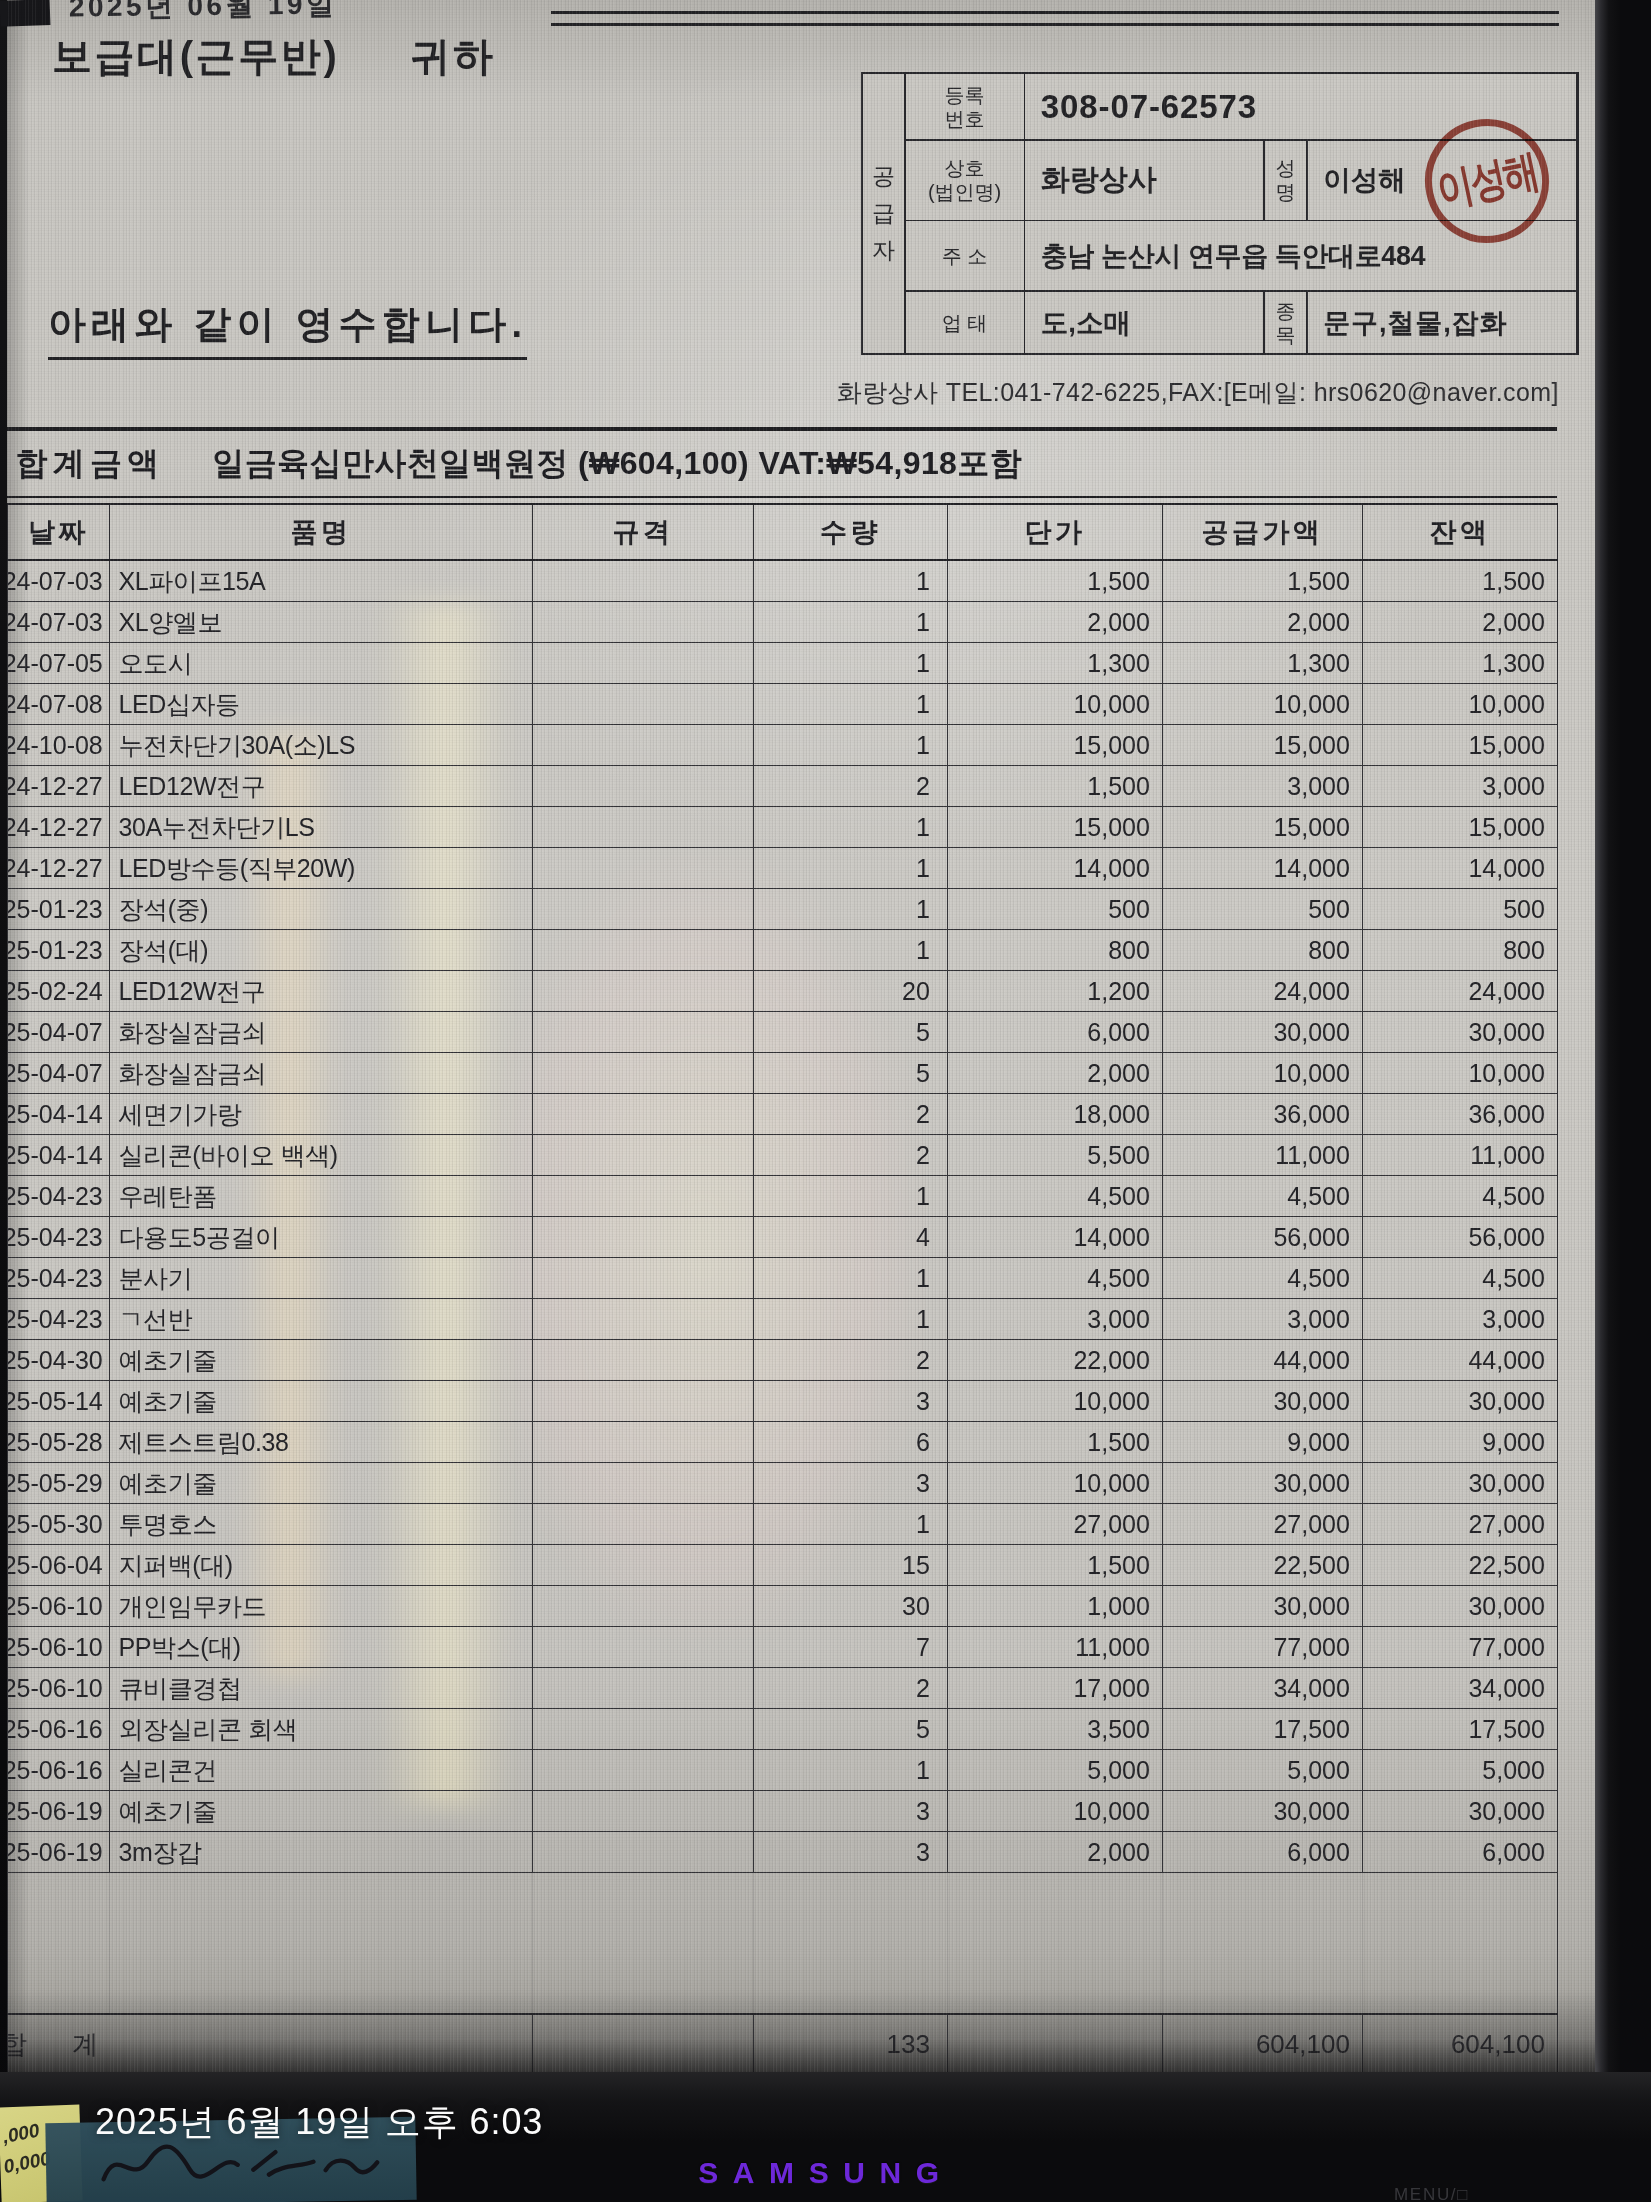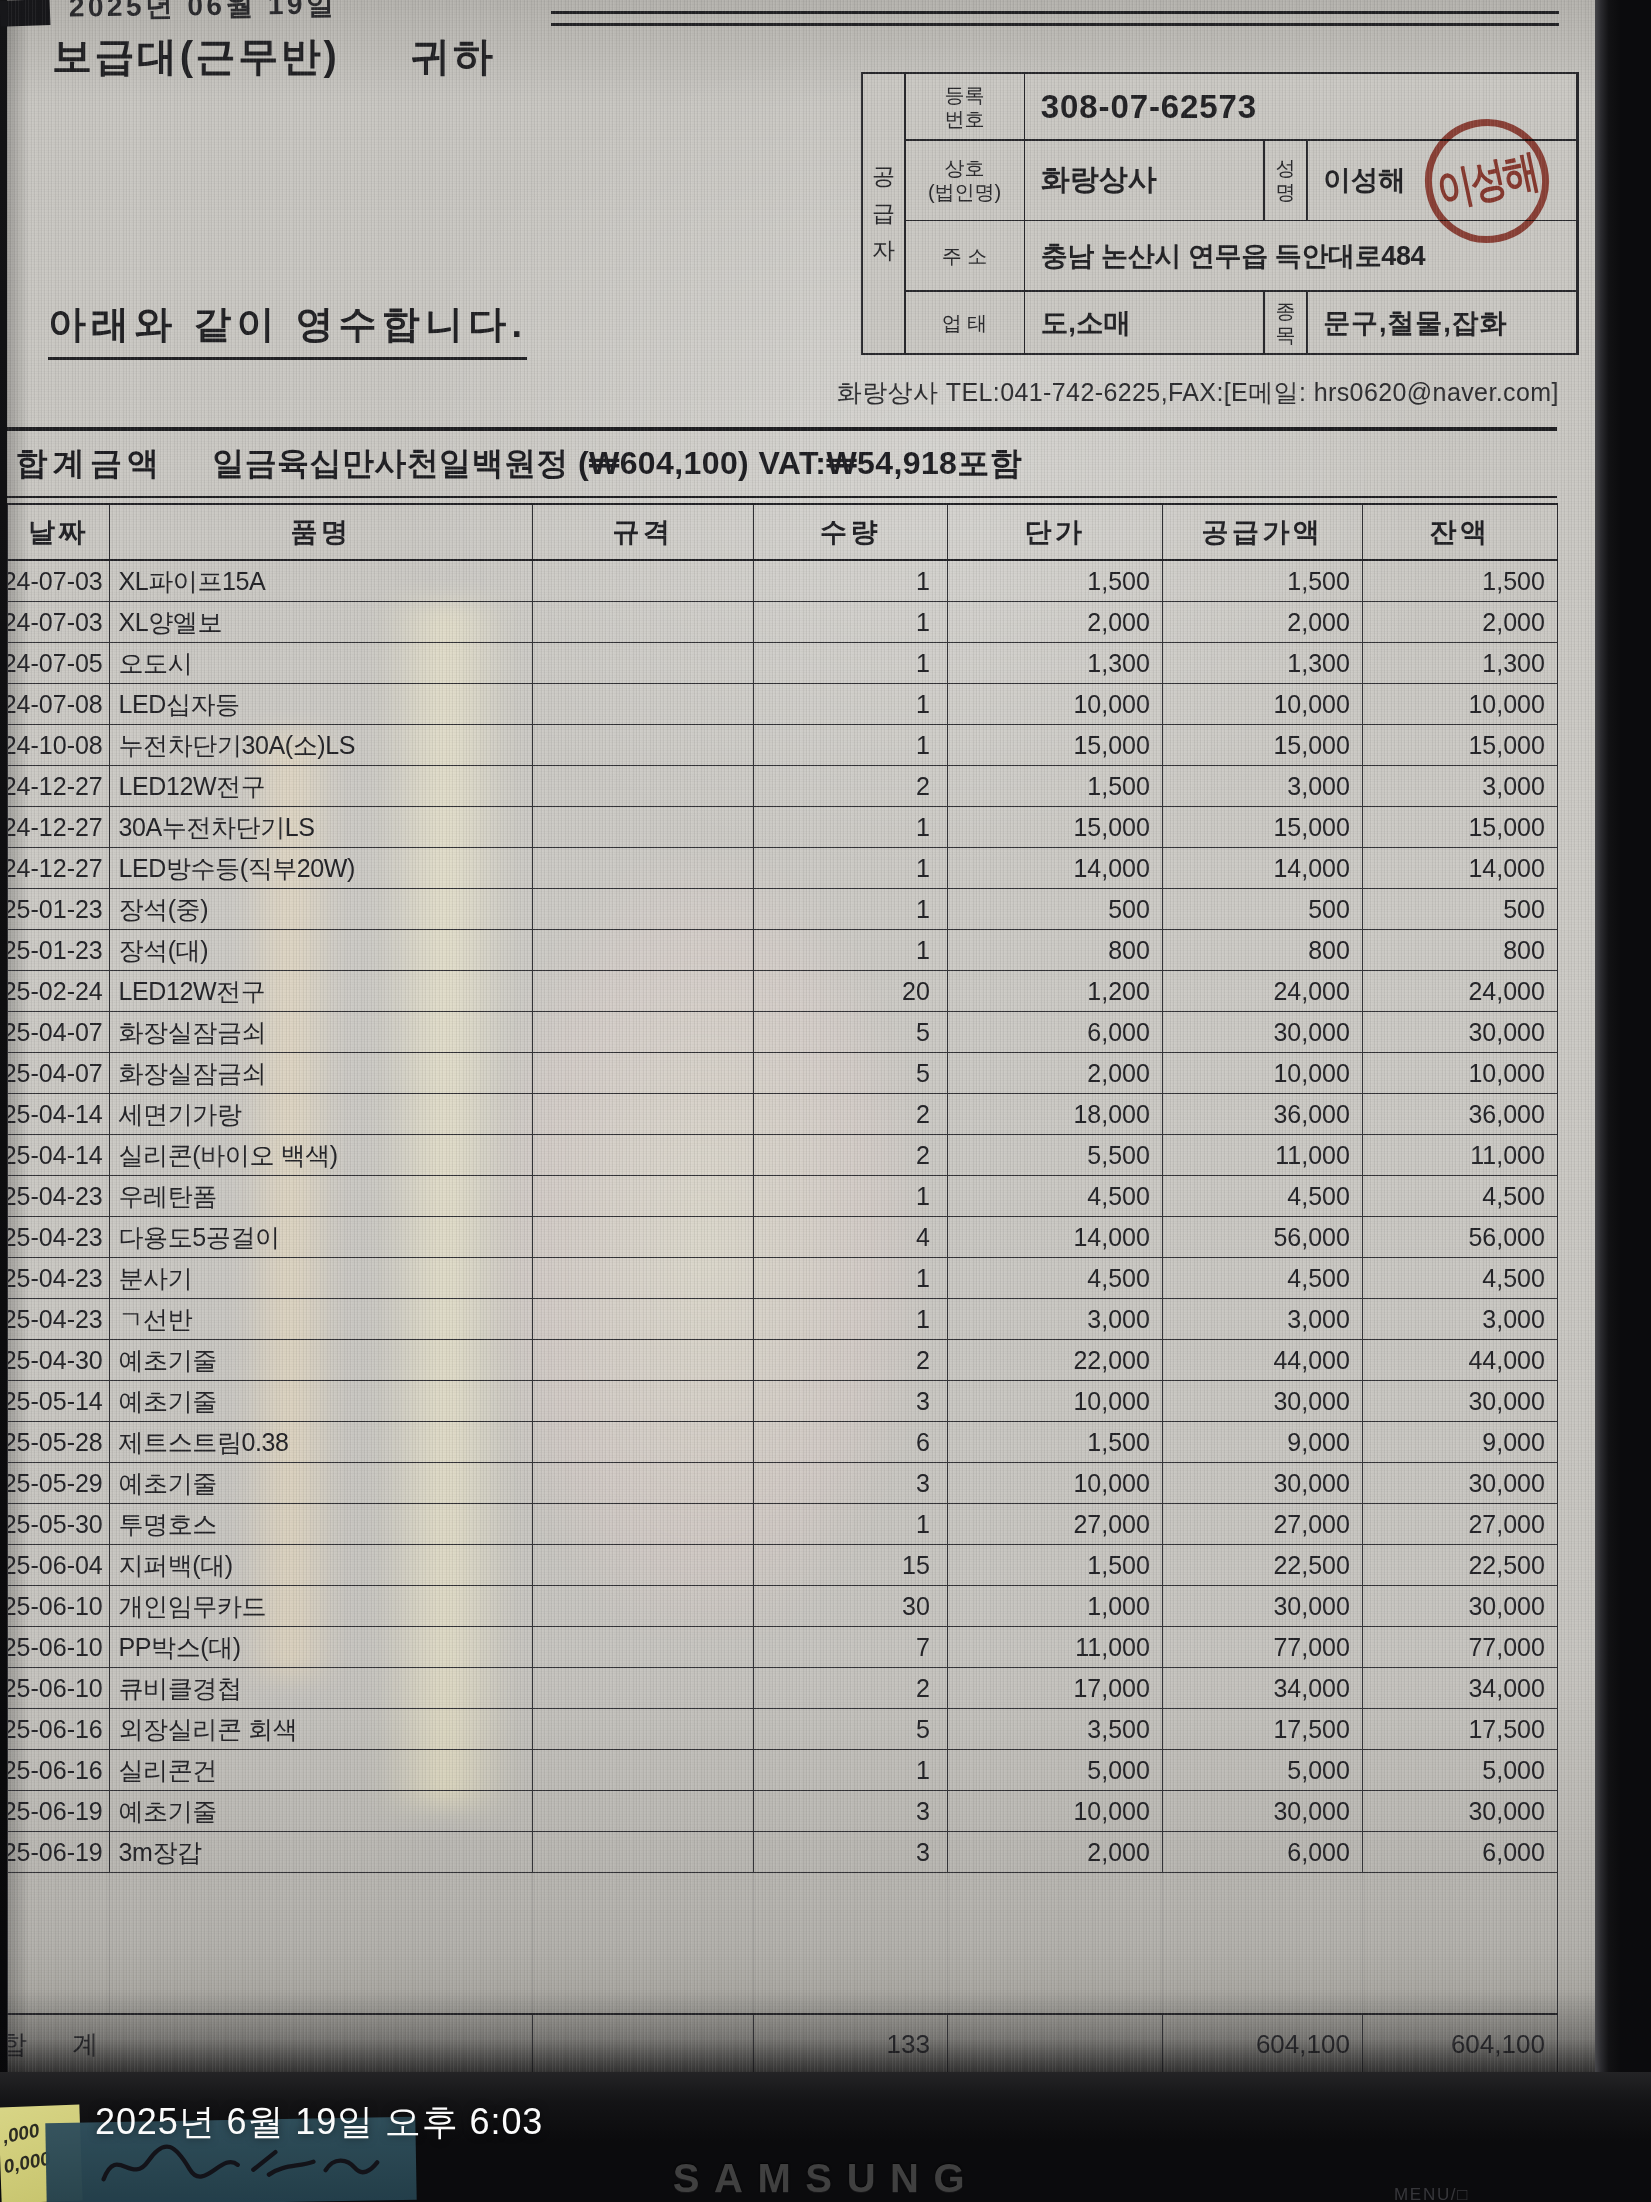--- a/index.html
+++ b/index.html
@@ -86,21 +86,21 @@
   td.qty{text-align:right;padding-right:17px;}
   tr.spacer td{height:138px;border-color:rgba(51,51,55,0.14);}
   tr.spacer td:first-child{border-left-color:#333337;}
   tr.spacer td:last-child{border-right-color:#333337;}
   tr.grand td{height:57px;border-top:2.6px solid #232327;font-size:26px;}
   td.g-label{padding-left:3.4px;font-size:26px;word-spacing:38px;text-indent:-10.3px;}
   
   .timestamp{position:absolute;left:95px;top:2098px;z-index:12;font-size:36px;font-weight:normal;color:#fbfbfb;
     letter-spacing:0.9px;text-shadow:0 0 8.6px rgba(0,0,0,0.55);}
   .brand{position:absolute;left:50%;top:2156px;transform:translateX(-50%);z-index:11;
-    font-size:40px;font-weight:bold;letter-spacing:14.6px;color:#404040;
+    font-size:30px;font-weight:bold;letter-spacing:14.6px;color:#6d28d9;
     text-shadow:0 0.9px 0.9px rgba(255,255,255,0.06),0 -0.9px 1.7px rgba(0,0,0,0.8);}
   .menu-label{position:absolute;left:1394px;top:2185px;z-index:11;font-size:17px;color:#45454a;letter-spacing:1.7px;opacity:0.75;}
   .yellow-note{position:absolute;left:0;top:2106px;width:81px;height:96px;z-index:10;
     background:linear-gradient(160deg,#d8d586 0%,#c6c36c 100%);transform:rotate(-2deg);
     padding:8.6px 0 0 3.4px;box-sizing:border-box;}
   .yellow-note div{font-size:19px;font-style:italic;font-weight:bold;color:#2c2c22;transform:rotate(-9deg);line-height:1.6;}
   .blue-tape{position:absolute;left:46px;top:2120px;width:370px;height:83px;z-index:10;
     background:linear-gradient(180deg,#31505d 0%,#24404c 100%);transform:rotate(-1deg);opacity:0.97;}
   .blue-tape svg{position:absolute;left:47px;top:6.9px;}
 </style>

